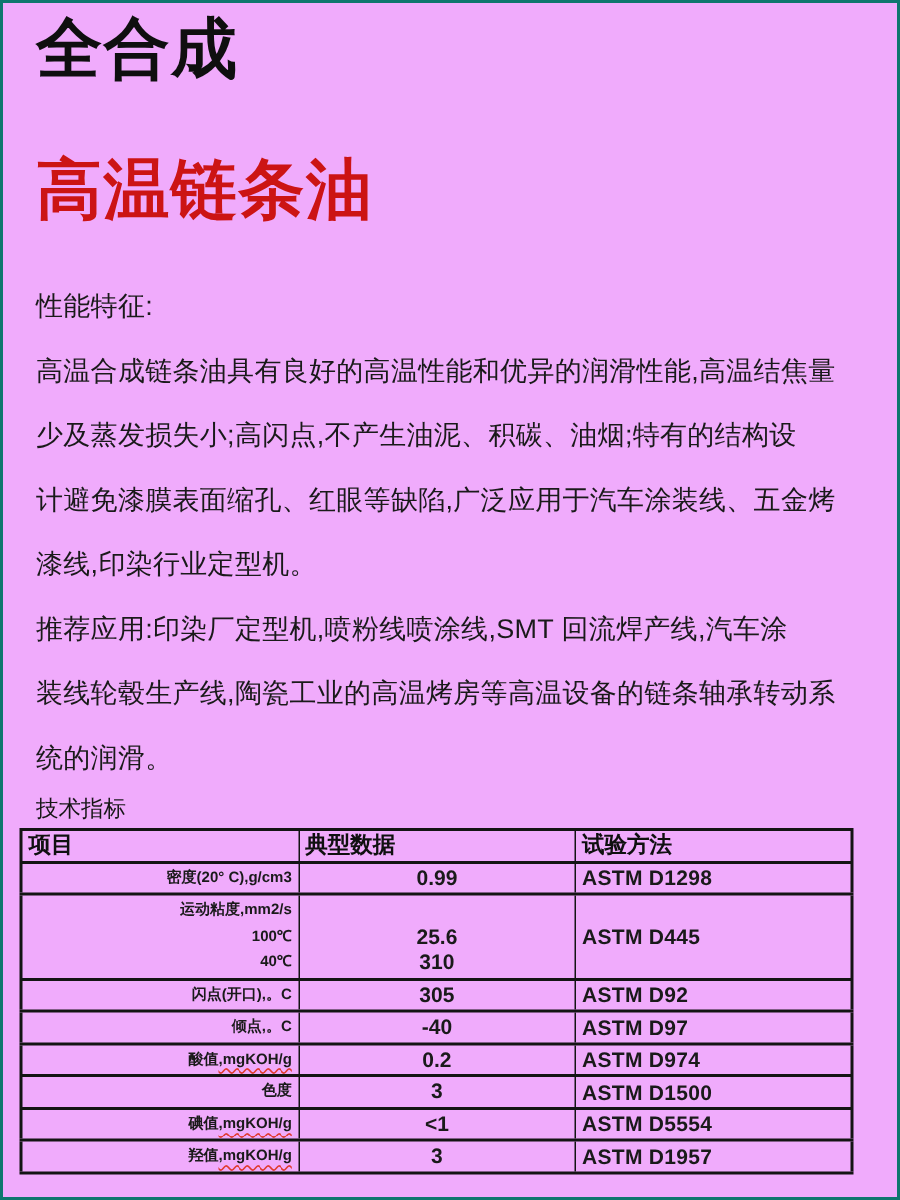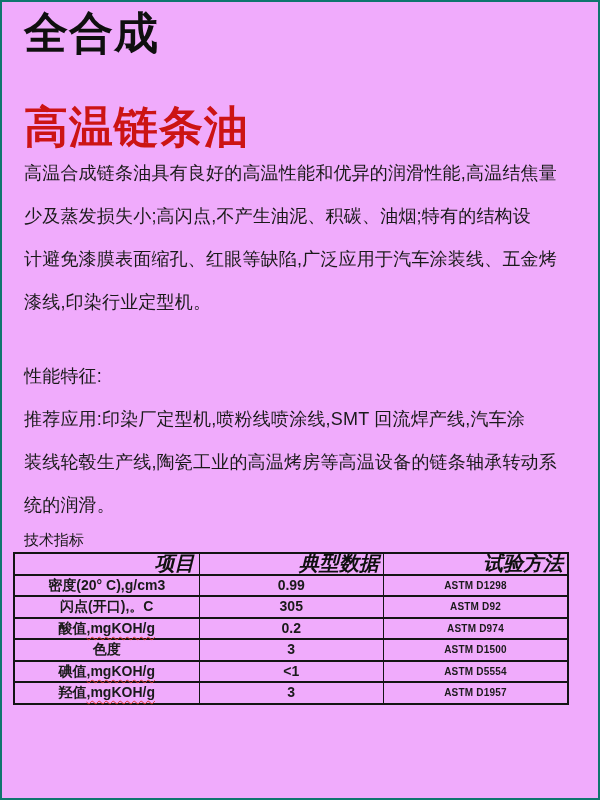--- a/index.html
+++ b/index.html
@@ -61,54 +61,53 @@
   }
   th, td {
     border: 2px solid var(--border);
     border-left-width: 1px;
     border-right-width: 1px;
     vertical-align: middle;
     padding: 1px 4px;
     font-weight: 700;
   }
   th {
-    font-size: 20px;
+    font-size: 15px;
     line-height: 17.5px;
-    text-align: right;
+    text-align: left;
     color: #101010;
-    font-style: italic;
   }
   .line { line-height: 17.5px; min-height: 17.5px; }
-  td.c-item  { text-align: center;  font-size: 14px; }
+  td.c-item  { text-align: right;  font-size: 10px; }
   td.c-val   { text-align: center; font-size: 14px; margin-top: 19px; }
-  td.c-method{ text-align: center; font-size: 10px; letter-spacing: 0.2px; }
+  td.c-method{ text-align: left; font-size: 14px; letter-spacing: 0.2px; }
   .squig {
     text-decoration: underline;
     text-decoration-style: wavy;
     text-decoration-color: var(--squiggle);
     text-decoration-thickness: 1px;
     text-underline-offset: 3px;
   }
 </style>
 </head>
 <body>
 
 <div class="page">
   <div class="content">
 
     <div class="h-series">全合成</div>
 
     <div class="h-product">高温链条油</div>
 
+    <div class="bodytext first">性能特征:</div>
+
     <div class="bodytext">高温合成链条油具有良好的高温性能和优异的润滑性能,高温结焦量
 少及蒸发损失小;高闪点,不产生油泥、积碳、油烟;特有的结构设
 计避免漆膜表面缩孔、红眼等缺陷,广泛应用于汽车涂装线、五金烤
 漆线,印染行业定型机。</div>
-
-    <div class="bodytext first">性能特征:</div>
 
     <div class="bodytext">推荐应用:印染厂定型机,喷粉线喷涂线,SMT 回流焊产线,汽车涂
 装线轮毂生产线,陶瓷工业的高温烤房等高温设备的链条轴承转动系
 统的润滑。</div>
 
     <div class="specs-label">技术指标</div>
 
     <table class="specs">
       <colgroup>
         <col style="width:33.4%">
@@ -127,26 +126,48 @@
             <td class="c-item">
               <div class="line">密度(20° C),g/cm3</div>
             </td>
             <td class="c-val">
               <div class="line">0.99</div>
             </td>
             <td class="c-method">ASTM D1298</td>
           </tr>
           <tr>
             <td class="c-item">
+              <div class="line">运动粘度,mm2/s</div>
+              <div class="line">100℃</div>
+              <div class="line">40℃</div>
+            </td>
+            <td class="c-val">
+              <div class="line"></div>
+              <div class="line">25.6</div>
+              <div class="line">310</div>
+            </td>
+            <td class="c-method">ASTM D445</td>
+          </tr>
+          <tr>
+            <td class="c-item">
               <div class="line">闪点(开口),。C</div>
             </td>
             <td class="c-val">
               <div class="line">305</div>
             </td>
             <td class="c-method">ASTM D92</td>
+          </tr>
+          <tr>
+            <td class="c-item">
+              <div class="line">倾点,。C</div>
+            </td>
+            <td class="c-val">
+              <div class="line">-40</div>
+            </td>
+            <td class="c-method">ASTM D97</td>
           </tr>
           <tr>
             <td class="c-item">
               <div class="line">酸值<span class="squig">,mgKOH/g</span></div>
             </td>
             <td class="c-val">
               <div class="line">0.2</div>
             </td>
             <td class="c-method">ASTM D974</td>
           </tr>

